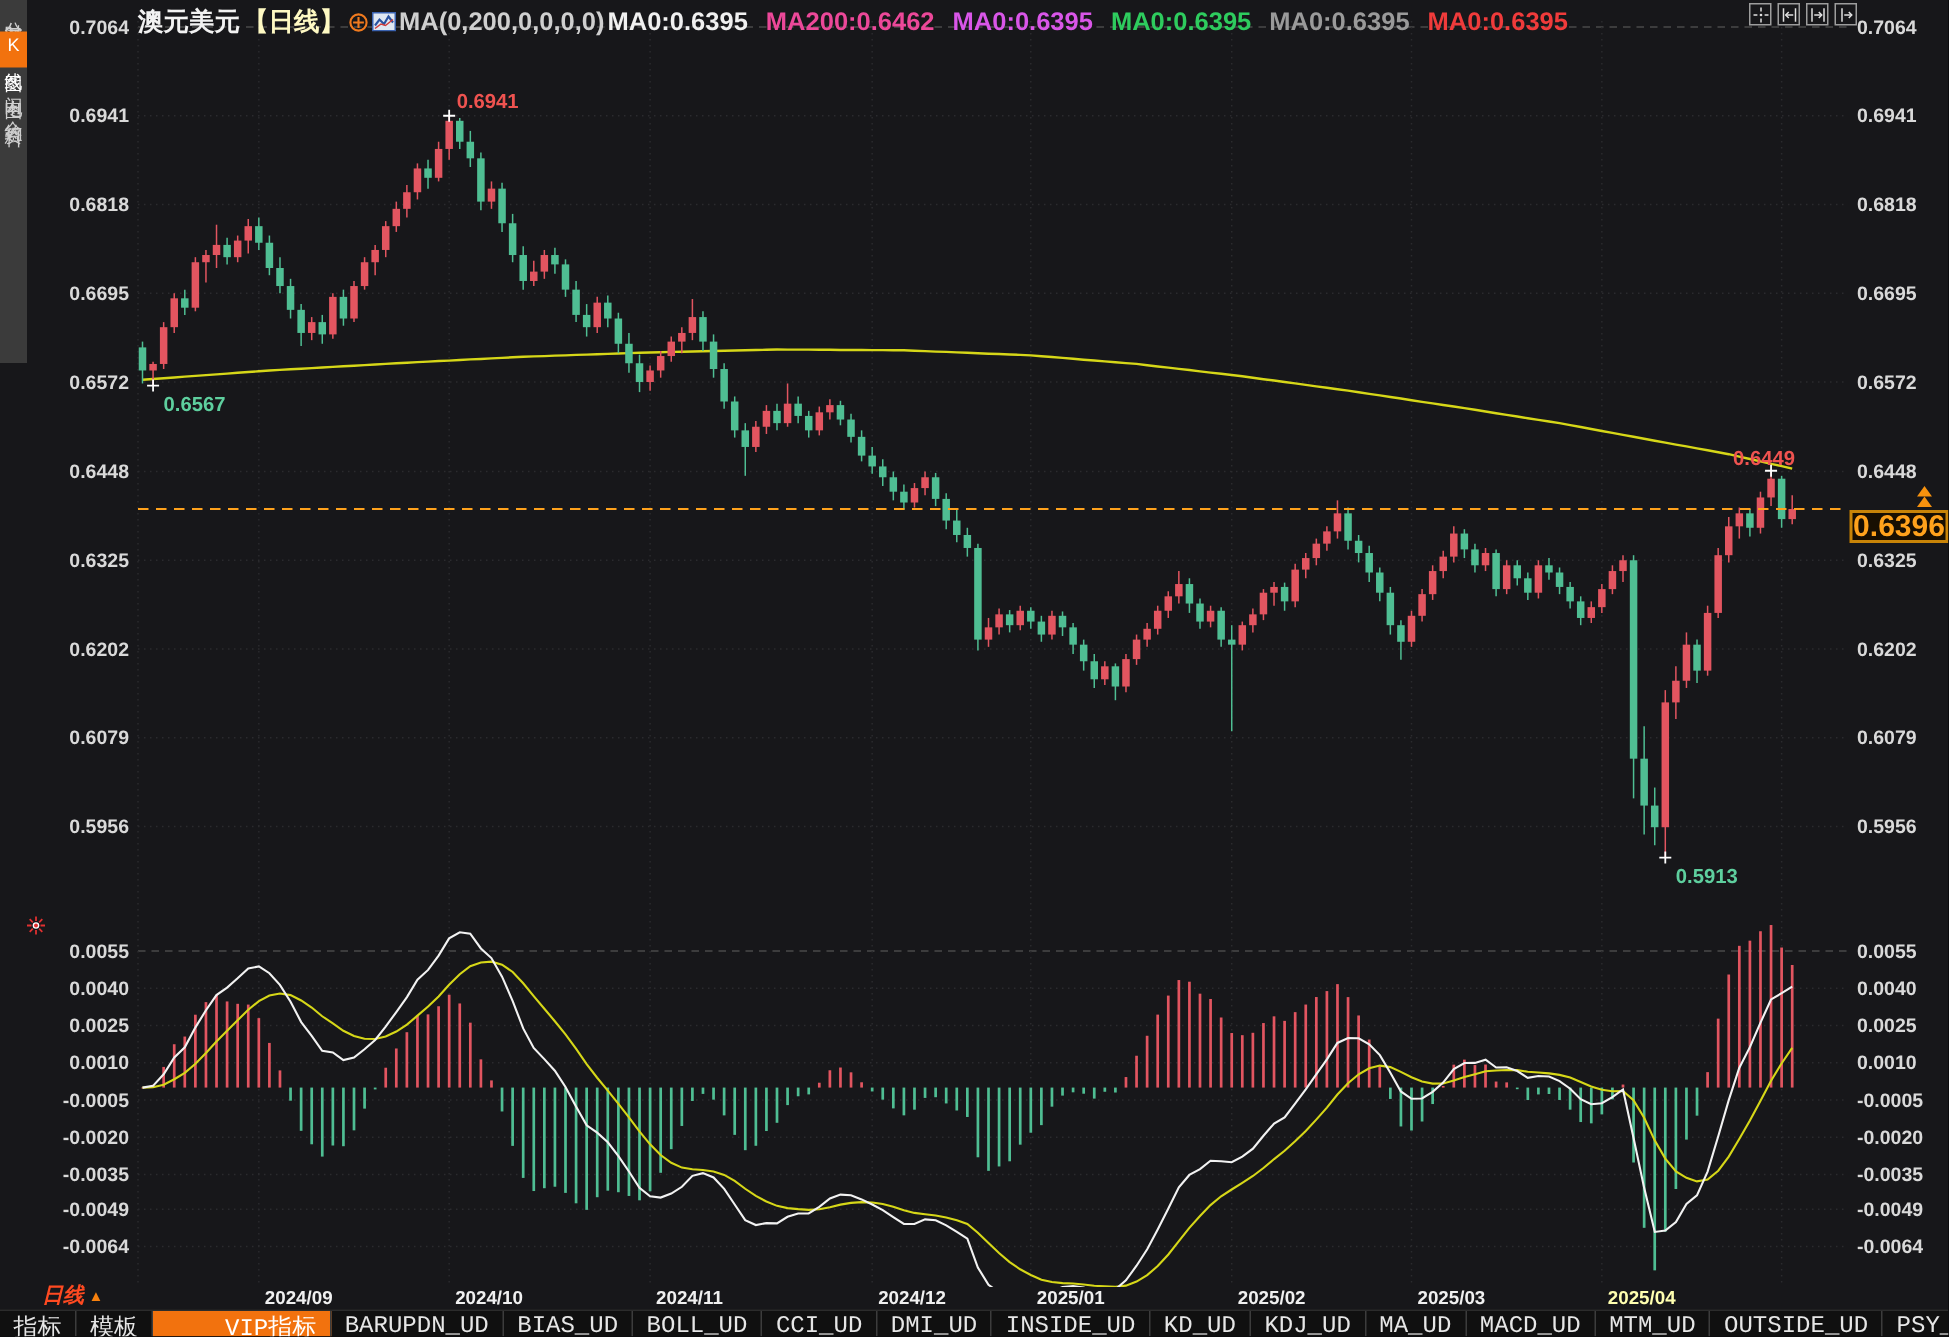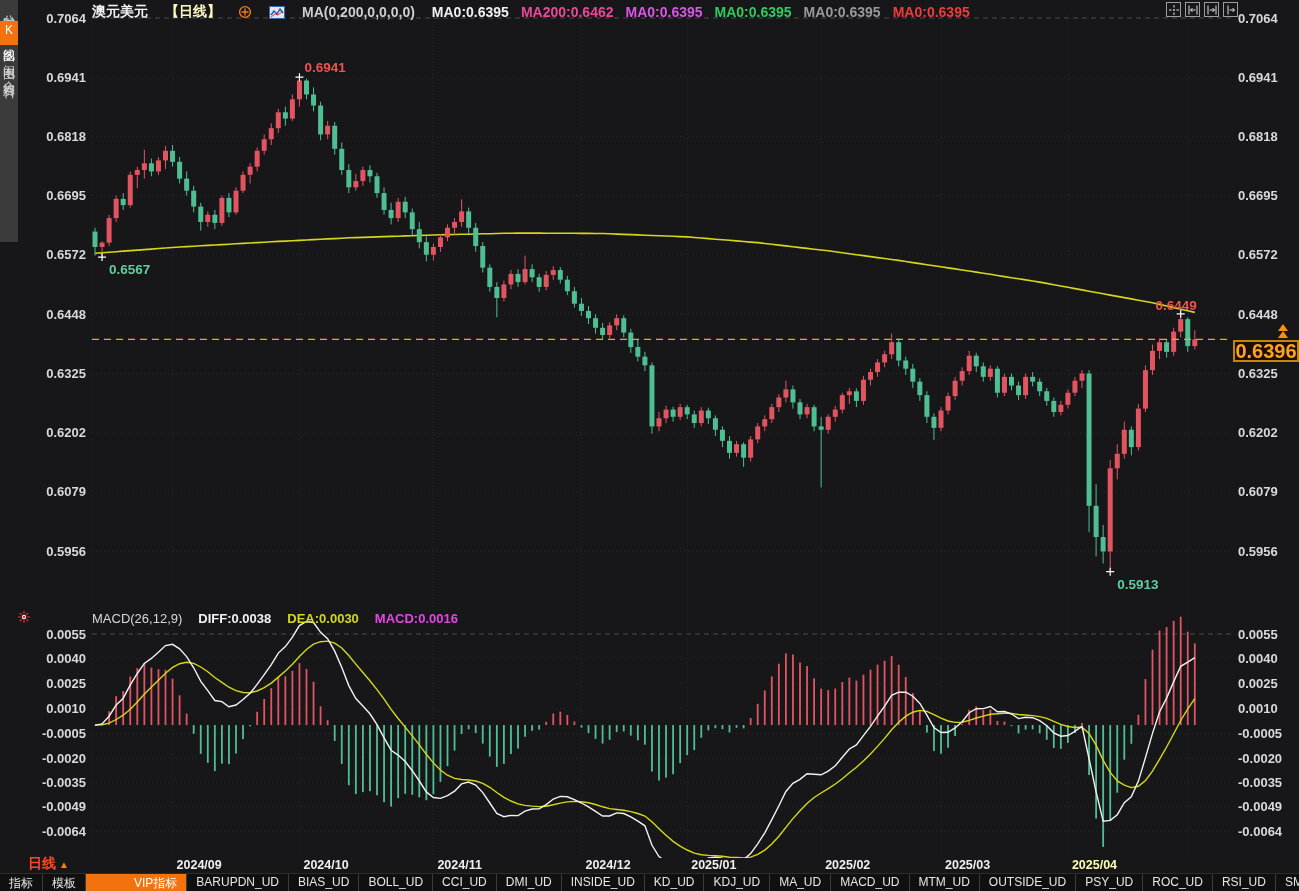--- a/index.html
+++ b/index.html
@@ -6,22 +6,22 @@
   body{font-family:"Liberation Sans",sans-serif;}
   .app{position:relative;width:1299px;height:891px;background:#17171a;overflow:hidden;}
   #chart{position:absolute;left:0;top:0;}
   
   .sidebar{position:absolute;left:0;top:0;width:18px;height:242px;background:#3b3b3b;
            display:flex;flex-direction:column;align-items:center;gap:10px;padding-top:5px;box-sizing:border-box;}
   .side-item{writing-mode:vertical-rl;text-orientation:upright;font-size:12px;line-height:18px;
              color:#cfcfcf;letter-spacing:2px;cursor:pointer;}
   .side-item.active{background:#f2720e;color:#fff;padding:2px 0;}
   
-  .tophdr{position:absolute;left:92px;top:3px;display:flex;align-items:center;gap:17px;
-          font-size:14px;font-weight:700;white-space:nowrap;}
+  .tophdr{position:absolute;left:92px;top:3px;display:flex;align-items:center;gap:2px;
+          font-size:17px;font-weight:700;white-space:nowrap;}
   .sym{color:#f2f2f2;} .per{color:#fef9c3;}
   .hicon{display:inline-flex;align-items:center;}
   .masettings{color:#cfcfcf;font-weight:700;}
   #ma-values{display:flex;gap:12px;font-weight:700;}
   
   .win-icons{position:absolute;left:1166px;top:2px;display:flex;gap:4px;}
   .win-icon{width:13px;height:13px;border:1px solid #9d9d9d;background:#17171a;display:flex;
             align-items:center;justify-content:center;cursor:pointer;}
   
   .macd-head{position:absolute;left:92px;top:611px;display:flex;gap:16px;font-size:13px;font-weight:700;white-space:nowrap;}
@@ -29,25 +29,25 @@
   .flag-icon{position:absolute;left:17px;top:610px;width:14px;height:14px;}
   
   .price-tag{position:absolute;left:1233px;top:340px;width:62px;height:18px;border:2px solid #c88408;
              background:#180f02;color:#ffa21c;font-size:20px;font-weight:700;display:flex;
              align-items:center;justify-content:center;}
   .arrows{position:absolute;left:1278px;top:324px;}
   .tri{width:0;height:0;border-left:5px solid transparent;border-right:5px solid transparent;
        border-bottom:7px solid #f7920e;margin-bottom:0px;}
   
   .period{position:absolute;left:28px;top:855px;display:flex;align-items:center;gap:3px;
-          font-size:14px;font-weight:700;color:#ff4a21;cursor:pointer;}
+          font-size:14px;font-weight:700;color:#ff4a21;cursor:pointer;font-style:italic;}
   .period .arr{color:#f7810e;font-size:10px;}
   .tabbar{position:absolute;left:0;bottom:0;width:1299px;height:17px;background:#101010;
           border-top:1px solid #2c2c2c;display:flex;align-items:stretch;
-          font-family:Liberation Sans, sans-serif;font-size:12px;color:#e6e6e6;}
+          font-family:Liberation Mono, monospace;font-size:16px;color:#e6e6e6;}
   .tab{padding:1px 9px 0 9px;border-right:1px solid #3c3c3c;white-space:nowrap;cursor:pointer;}
   .tab.active{background:#f2720e;color:#fff;padding-left:48px;}
   .watermark{position:absolute;right:14px;bottom:5px;font-size:40px;color:#caccd2;
              letter-spacing:2px;font-weight:400;}
 </style>
 </head>
 <body>
 
 <div class="app">
   <svg id="chart" width="1299" height="874">
@@ -697,26 +697,20 @@
   <span class="flag-icon">
     <svg width="14" height="14" viewBox="0 0 14 14">
         <g stroke="#e03030" stroke-width="1.2">
           <path d="M7 1v3M7 10v3M1 7h3M10 7h3M2.8 2.8l2.1 2.1M9.1 9.1l2.1 2.1M11.2 2.8L9.1 4.9M4.9 9.1l-2.1 2.1"></path>
         </g>
         <circle cx="7" cy="7" r="2.2" fill="#fff"></circle>
         <circle cx="7" cy="7" r="1.3" fill="#e03030"></circle>
       </svg>
   </span>
 
-  <div class="macd-head">
-    <span class="macd-title">MACD(26,12,9)</span>
-    <span class="macd-diff">DIFF:0.0038</span>
-    <span class="macd-dea">DEA:0.0030</span>
-    <span class="macd-val">MACD:0.0016</span>
-  </div>
 
   <div class="arrows">
     <div class="tri"></div>
       <div class="tri"></div>
   </div>
   <div class="price-tag" style="top: 340.339px;">0.6396</div>
 
   <div class="period">
     <span>日线</span>
     <span class="arr">▲</span>

